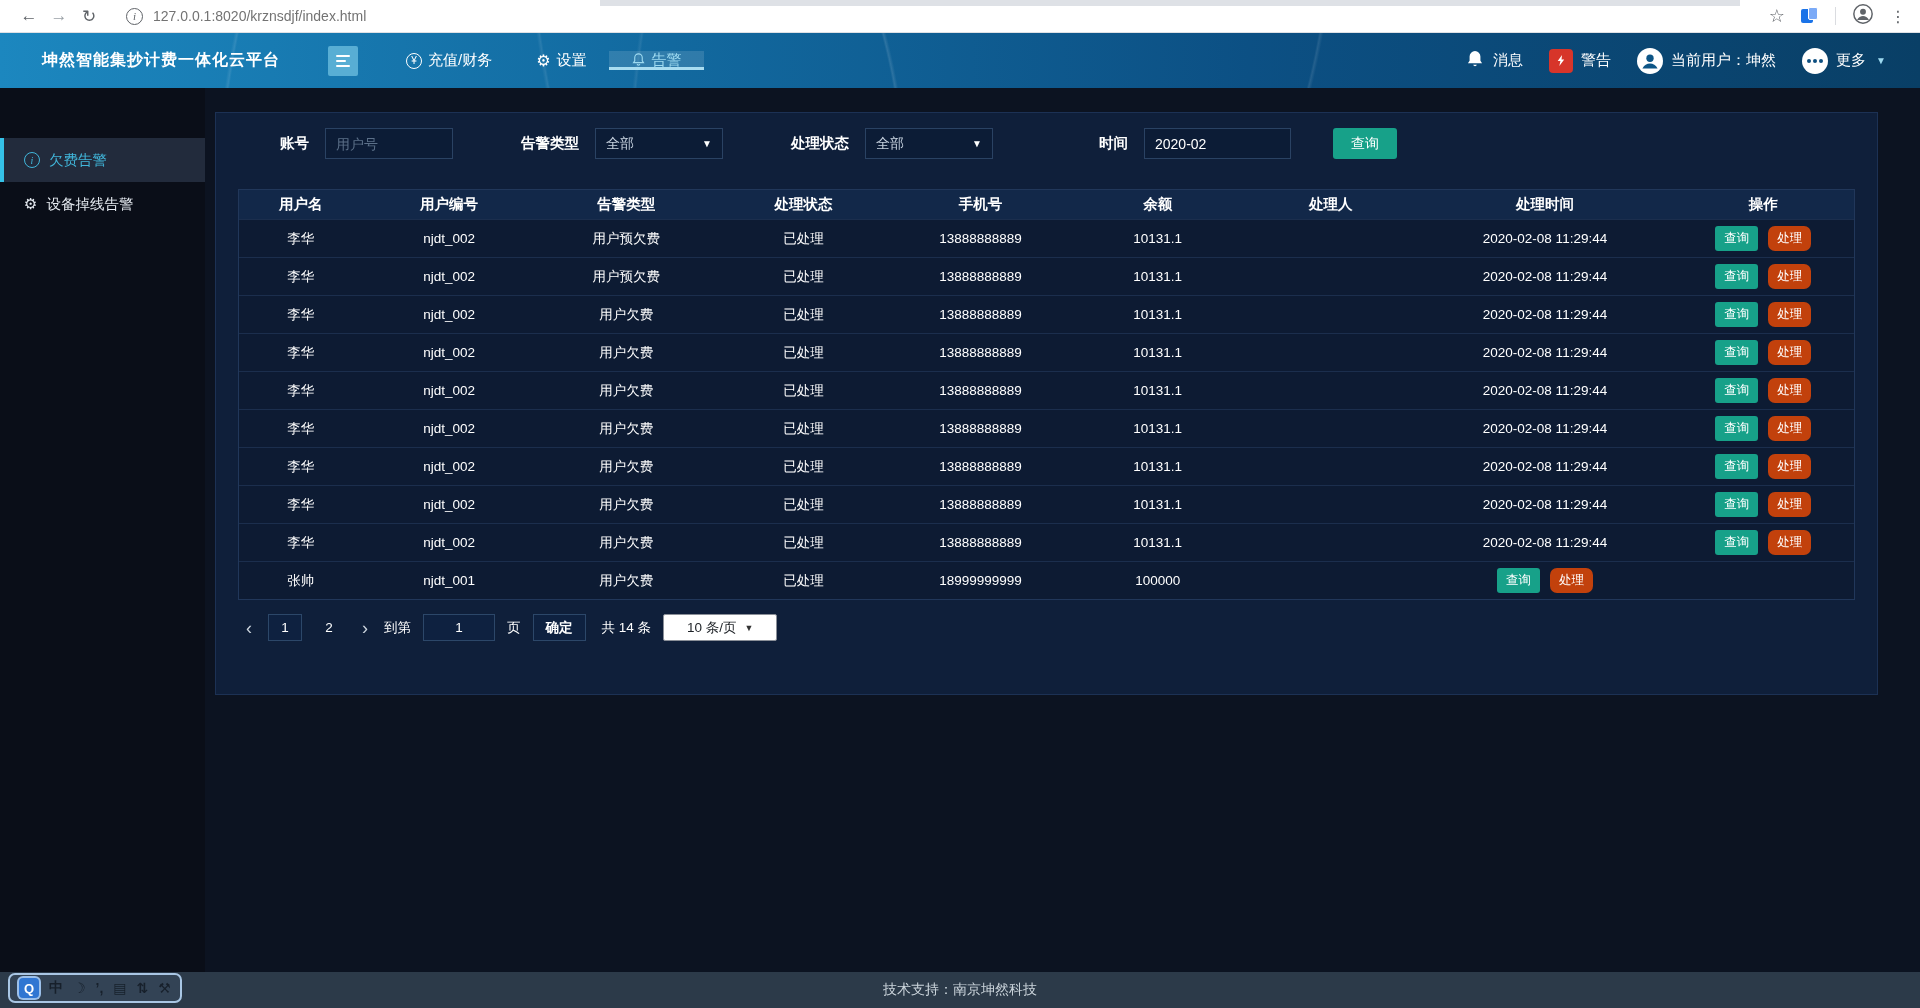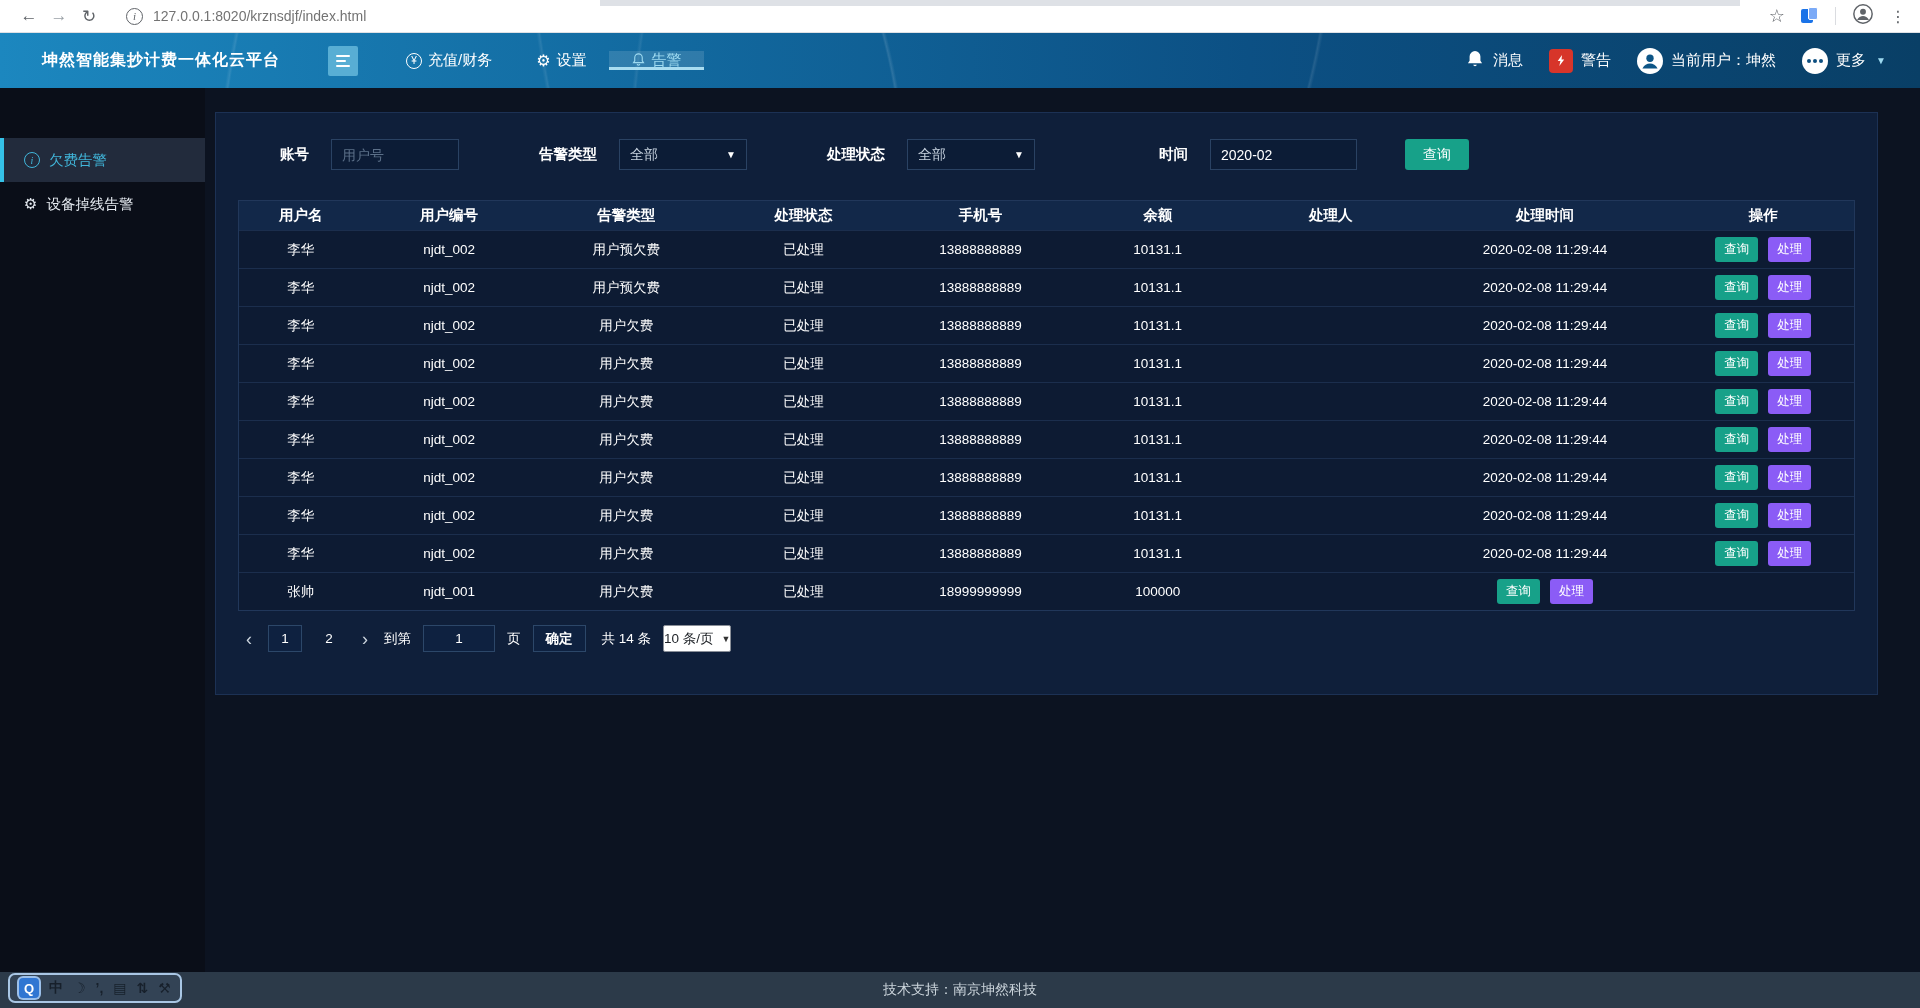--- a/index.html
+++ b/index.html
@@ -67,21 +67,21 @@
   .side-item.active { background:#222b3c; color:#41b6da; border-left-color:#35c2e8; }
   .info-icon { width:16px; height:16px; border:1.5px solid currentColor; border-radius:50%;
     font-size:10px; display:flex; align-items:center; justify-content:center; font-style:italic;
     font-family:"Liberation Serif",serif; }
   .gear-small { font-size:15px; }
 
   .main-col { flex:1; padding:24px 42px 0 10px; }
   .panel { background:#0f1f3a; border:1px solid #1c3154; height:583px; }
 
   
-  .filter-bar { display:flex; align-items:center; padding:26px 0 0 64px; gap:10px; }
+  .filter-bar { display:flex; align-items:center; padding:15px 0 0 64px; gap:4px; }
   .f-label { color:#fff; font-size:14.5px; font-weight:bold; margin-right:12px; }
   .f-input, .f-select { width:128px; height:31px; background:#0c1c36; border:1px solid #2a4263;
     color:#fff; font-size:14px; padding:0 10px; display:flex; align-items:center; }
   .f-input input { background:transparent; border:none; outline:none; color:#fff; width:100%; font-size:14px;
     font-family:inherit; }
   .f-input input::placeholder { color:#5c7089; }
   .f-select { justify-content:space-between; cursor:pointer; color:#c7d2df; }
   .f-select .sel-caret { font-size:10px; color:#fff; }
   .gap-lg { width:60px; } .gap-md { width:34px; }
   .query-btn { width:64px; height:31px; background:#17a189; border:none; color:#fff;
@@ -92,35 +92,35 @@
   .thead, .trow { display:grid;
     grid-template-columns:0.75fr 1.05fr 1.1fr 1.05fr 1.1fr 1.05fr 1.05fr 1.55fr 1.1fr; }
   .thead { background:#122849; height:29px; }
   .thead .tcell { font-weight:bold; font-size:14.5px; }
   .tcell { display:flex; align-items:center; justify-content:center; color:#fff; font-size:13.5px; }
   .trow { height:38px; border-top:1px solid #1b2e4d; }
   .tcell.ops { gap:10px; }
   .btn-query, .btn-handle { border:none; color:#fff; font-size:12.5px; padding:4px 9px;
     border-radius:3px; cursor:pointer; font-family:inherit; }
   .btn-query { background:#17a189; }
-  .btn-handle { background:#8b5cf6; }
+  .btn-handle { background:#c2410c;border-radius:7px; }
 
   
   .pager { display:flex; align-items:center; gap:12px; margin:14px 0 0 26px; color:#fff; font-size:13.5px; }
   .pg-arrow { color:#cdd5de; font-size:18px; cursor:pointer; padding:0 4px; line-height:1; }
   .page-num { min-width:34px; height:27px; display:flex; align-items:center; justify-content:center;
     cursor:pointer; color:#fff; }
   .page-num.active { background:#0e2140; border:1px solid #2c4769; }
   .goto-input { width:72px; height:27px; background:#0e2140; border:1px solid #2c4769;
     color:#fff; text-align:center; font-size:13.5px; outline:none; font-family:inherit; }
   .confirm-btn { height:27px; padding:0 12px; background:#0e2140; border:1px solid #2c4769;
     color:#fff; font-weight:bold; font-size:13.5px; cursor:pointer; font-family:inherit; }
   .total-text { margin-left:4px; }
   .size-select { background:#fff; color:#1d2126; border:1px solid #8a8f98; border-radius:2px;
-    height:27px; display:flex; align-items:center; gap:8px; padding:0 0; font-size:13.5px; cursor:pointer; }
+    height:27px; display:flex; align-items:center; gap:8px; padding:0 23px; font-size:13.5px; cursor:pointer; }
   .size-select .sel-caret { font-size:9px; color:#333; }
 
   
   .footer { height:36px; background:#2c3a49; display:flex; align-items:center; justify-content:center; }
   .footer-text { color:#ccd5dc; font-size:14px; }
   .ime-bar { position:absolute; left:8px; bottom:5px; border:2px solid #a9c6e4; border-radius:7px;
     background:rgba(70,95,125,.25); display:flex; align-items:center; gap:10px; padding:3px 9px; }
   .ime-q { width:20px; height:20px; background:#3076d2; border-radius:4px; color:#fff;
     font-size:13px; font-weight:bold; display:flex; align-items:center; justify-content:center;
     box-shadow:0 0 0 2px #9cc0ea; }

